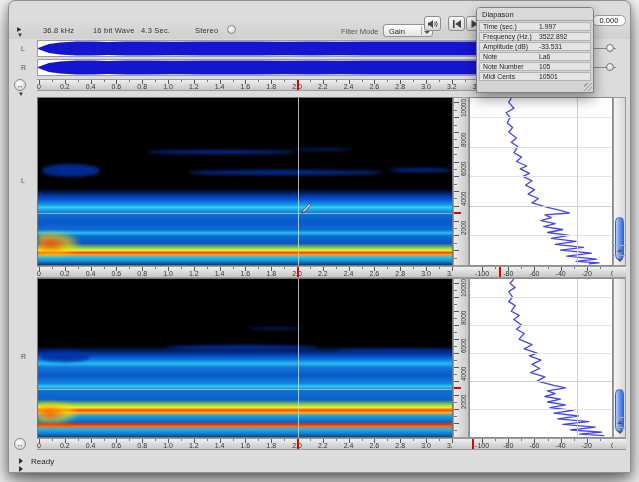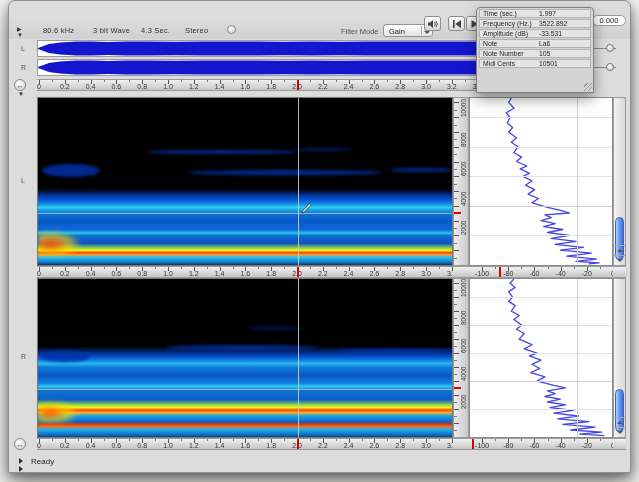--- a/index.html
+++ b/index.html
@@ -103,24 +103,24 @@
 
   svg { overflow:visible; }
 </style>
 </head>
 <body>
 
 <div id="window">
 
 
   <div id="toolbar">
-    <span class="info" style="left:34px">80.6 kHz</span>
-    <span class="info" style="left:84px">3 bit Wave</span>
+    <span class="info" style="left:34px">36.8 kHz</span>
+    <span class="info" style="left:84px">16 bit Wave</span>
     <span class="info" style="left:132px">4.3 Sec.</span>
-    <span class="info" style="left:176px">Stereo</span>
+    <span class="info" style="left:186px">Stereo</span>
     <span class="info-ico" style="left:218px"></span>
 
     <span id="filter-label">Filter Mode</span>
     <div id="filter-select">
       <span>Gain</span>
       <span class="stepper">
           <span class="tri-up"></span>
           <span class="tri-dn"></span>
         </span>
     </div>
@@ -525,20 +525,21 @@
       <div class="cursor-tick" style="left: 2.61818px;"></div>
     </div>
   <div class="corner" style="left:604px; top:437px; width:13px; height:12px"></div>
 
   <span class="abs" style="left:10px; top:449px"><span class="status-tri"></span></span>
   <span class="abs" style="left:10px; top:457px"><span class="status-tri"></span></span>
   <span id="status-text">Ready</span>
 </div>
 
 <div id="inspector">
+  <div id="insp-section">Diapason</div>
   <div id="insp-rows">
       <div class="insp-row">
         <span class="insp-label">Time (sec.)</span>
         <span class="insp-value">1.997</span>
       </div>
       <div class="insp-row">
         <span class="insp-label">Frequency (Hz.)</span>
         <span class="insp-value">3522.892</span>
       </div>
       <div class="insp-row">

